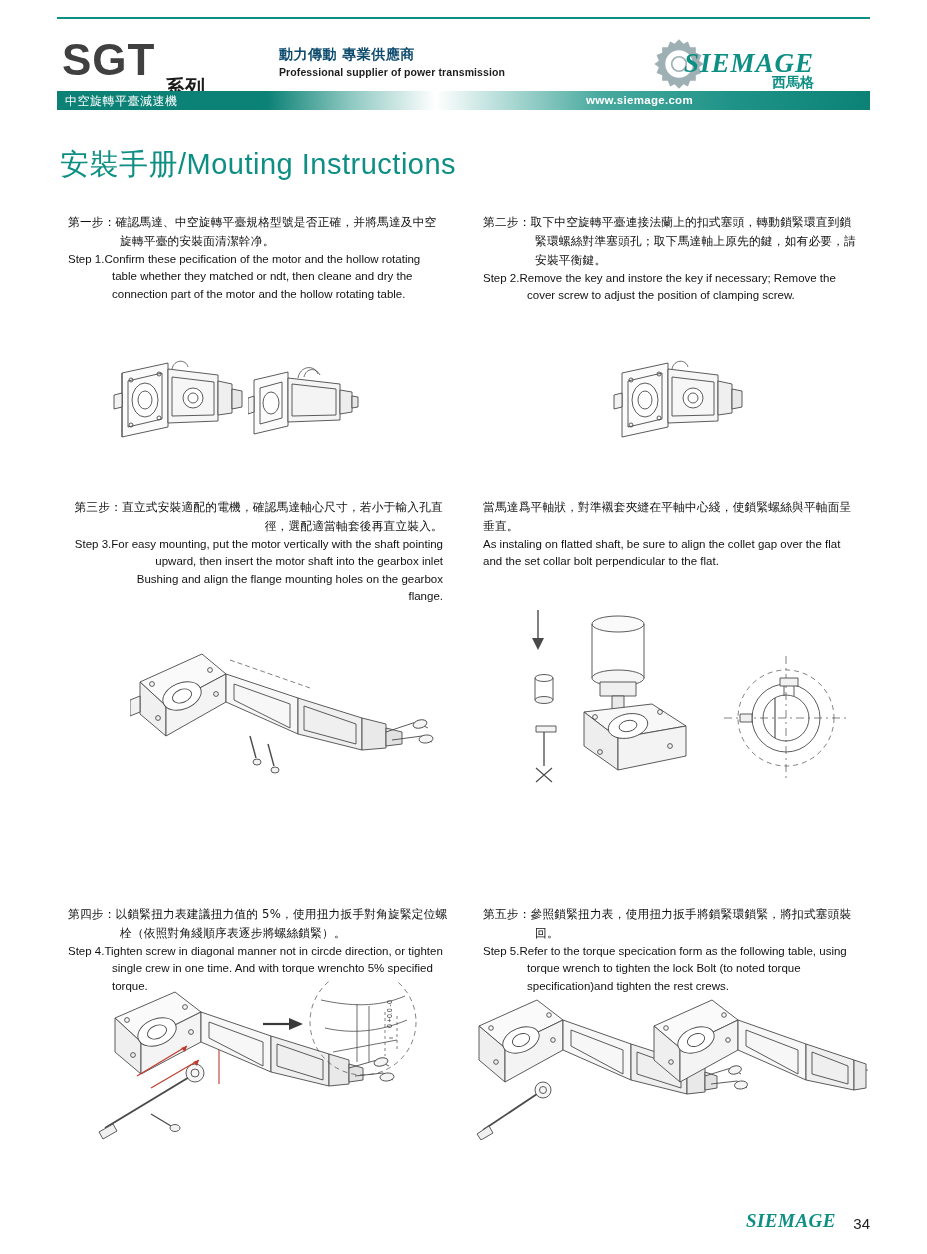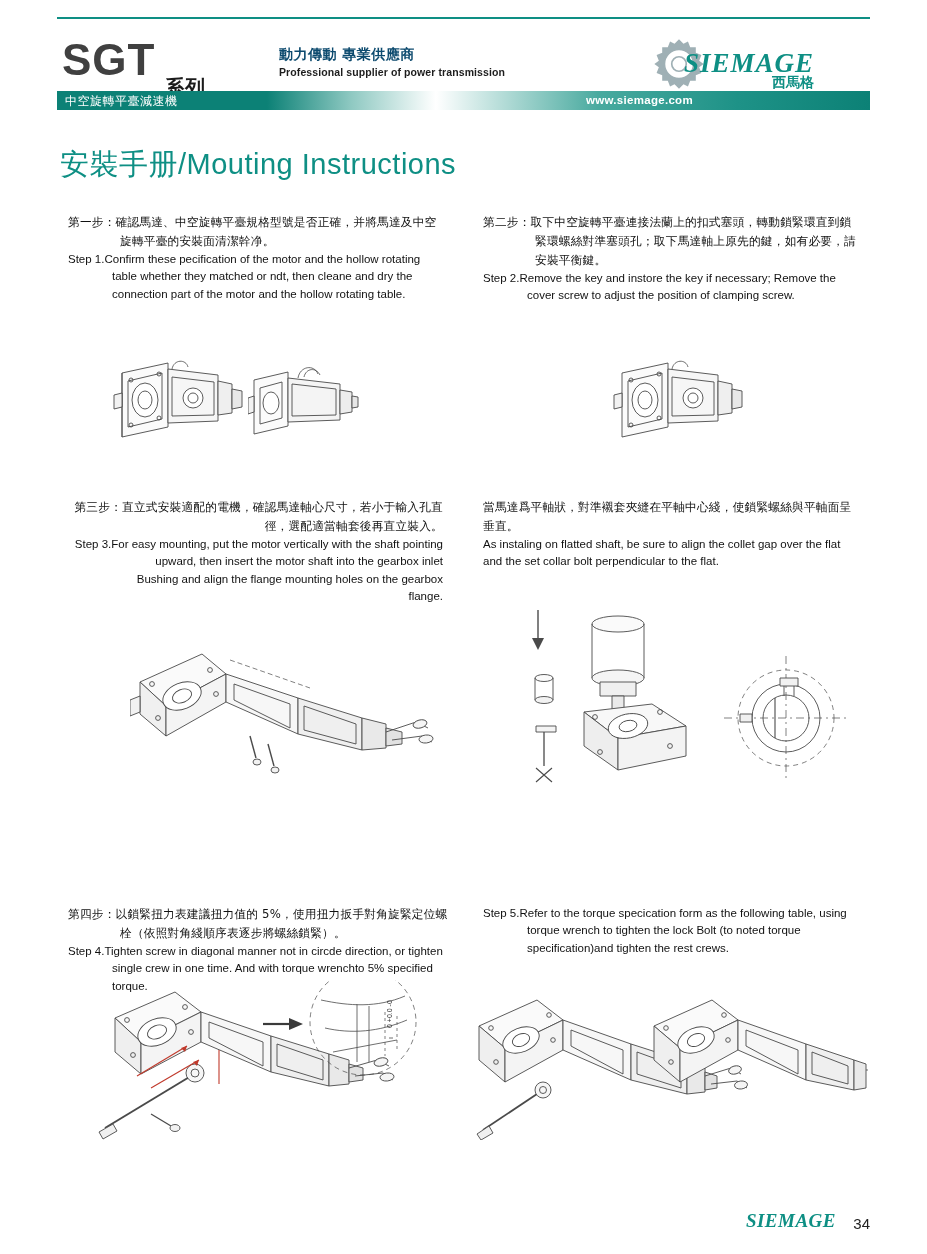--- a/index.html
+++ b/index.html
@@ -459,20 +459,21 @@
     </g>
   </svg>
 </div>
 
 <div class="step-block" id="blk-s4">
   <div class="step-cn indent-cn">第四步：以鎖緊扭力表建議扭力值的 5%，使用扭力扳手對角旋緊定位螺栓（依照對角綫順序表逐步將螺絲鎖緊）。</div>
   <div class="step-en indent">Step 4.Tighten screw in diagonal manner not in circde direction, or tighten single crew in one time. And with torque wrenchto 5% specified torque.</div>
 </div>
 
 <div class="step-block" id="blk-s5">
+  <div class="step-cn indent-cn">第五步：參照鎖緊扭力表，使用扭力扳手將鎖緊環鎖緊，將扣式塞頭裝回。</div>
   <div class="step-en indent">Step 5.Refer to the torque specication form as the following table, using torque wrench to tighten the lock Bolt (to noted torque specification)and tighten the rest crews.</div>
 </div>
 
 <div class="fig" style="left:95px; top:980px;">
   <svg width="330" height="175" viewBox="0 0 330 175">
     <g fill="none" stroke="#4a4a4a" stroke-width="0.9" stroke-linejoin="round">
 
       <path d="M20 38 L80 12 L106 32 L46 62 Z" fill="#fafafa"></path>
       <path d="M20 38 L20 72 L46 94 L46 62 Z" fill="#efefef"></path>
       <path d="M46 62 L106 32 L106 62 L46 94 Z" fill="#f4f4f4"></path>

